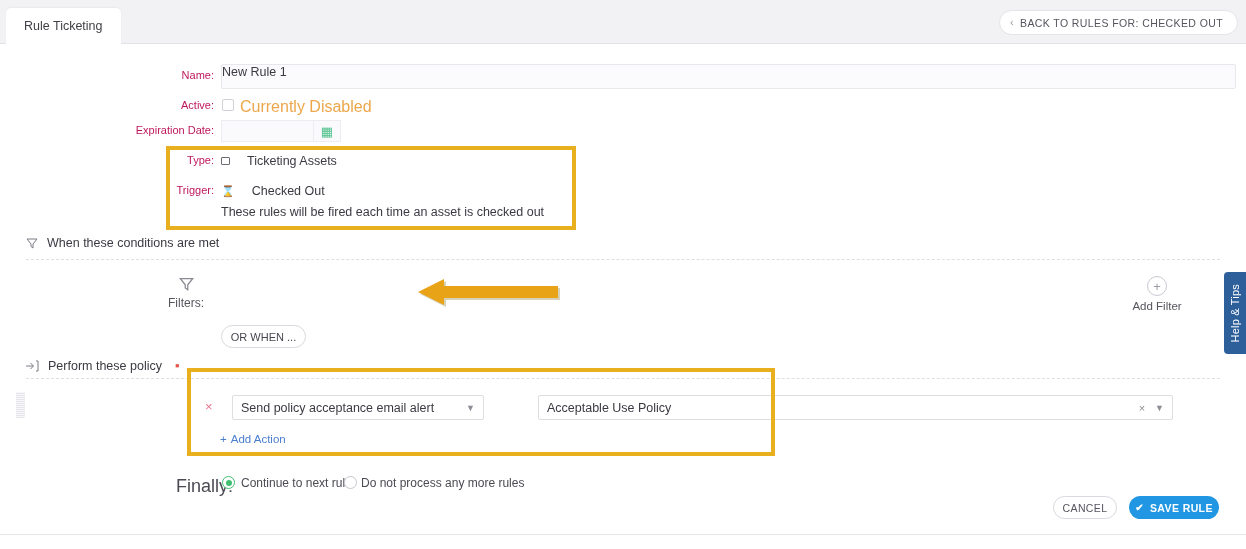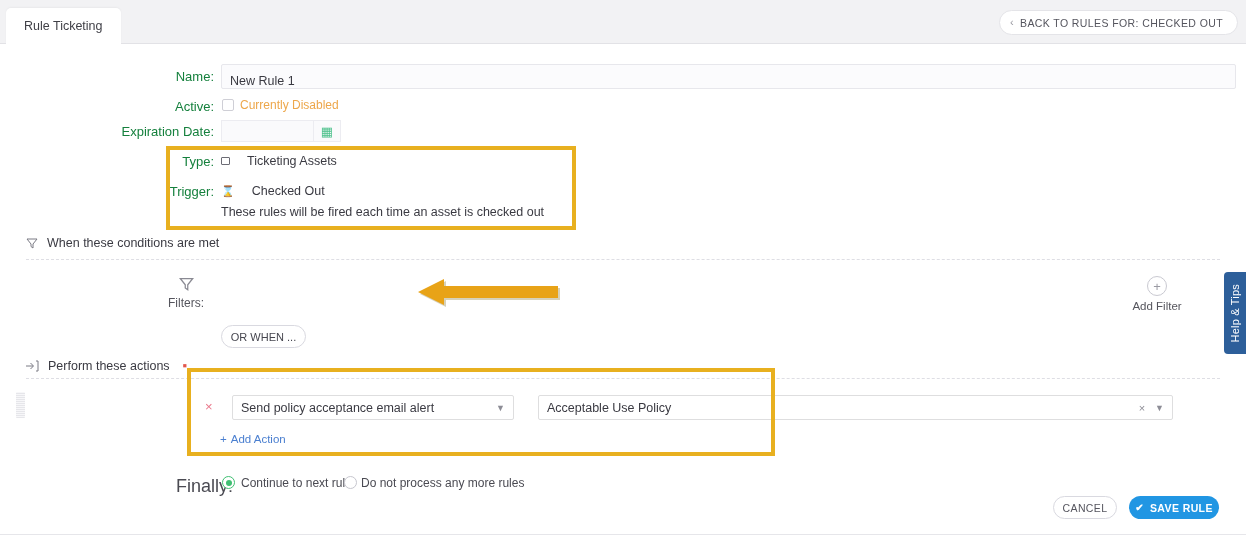--- a/index.html
+++ b/index.html
@@ -34,38 +34,38 @@
     border-radius: 13px;
     display: flex; align-items: center; gap: 6px;
     font-size: 10.5px; letter-spacing: .4px; color: #55555e;
     cursor: pointer;
   }
   .back-btn .chev { font-size: 11px; color: #9a9aa2; line-height: 1; }
 
   
   .lbl {
     position: absolute;
-    font-size: 13px; color: #15803d;
+    font-size: 11px; color: #be185d;
     text-align: right;
   }
   .field-name {
     position: absolute; left: 221px; top: 64px; width: 1015px; height: 25px;
     background: #fbfbfd; border: 1px solid #e7e7ec; border-radius: 2px;
-    display: flex; align-items: flex-end; padding-left: 8px;
+    display: flex; align-items: flex-start; padding-left: 0;
     font-size: 12.5px; color: #3a3a42;
   }
   .cb {
     position: absolute; left: 222px; top: 99px;
     width: 12px; height: 12px;
     border: 1px solid #cfcfd6; border-radius: 2px; background: #fff;
     cursor: pointer;
   }
   .disabled-txt {
     position: absolute; left: 240px; top: 98px;
-    font-size: 12px; color: #eda74b;
+    font-size: 16px; color: #eda74b;
   }
   .date-input {
     position: absolute; left: 221px; top: 120px; width: 92px; height: 22px;
     background: #fafafc; border: 1px solid #ececf1; border-right: none;
   }
   .date-btn {
     position: absolute; left: 313px; top: 120px; width: 28px; height: 22px;
     background: #fafafc; border: 1px solid #ececf1;
     display: flex; align-items: center; justify-content: center;
     cursor: pointer;
@@ -168,21 +168,21 @@
   .drag-handle {
     position: absolute; left: 16px; top: 392px; width: 9px; height: 26px;
     background: repeating-linear-gradient(0deg,#e6e6ea 0 1px,#f7f7f9 1px 2px);
     border-radius: 1px; cursor: grab;
   }
   .x-del {
     position: absolute; left: 205px; top: 400px;
     font-size: 13px; color: #e9768a; line-height: 1; cursor: pointer;
   }
   .act-select {
-    position: absolute; left: 232px; top: 395px; width: 282px; height: 25px;
+    position: absolute; left: 232px; top: 395px; width: 252px; height: 25px;
     background: #fff; border: 1px solid #dededf; border-radius: 2px;
     display: flex; align-items: center; padding: 0 8px;
     font-size: 12.5px; color: #3a3a42; cursor: pointer;
   }
   .act-select .caret { margin-left: auto; color: #8d8d96; font-size: 9px; }
   .act-value {
     position: absolute; left: 538px; top: 395px; width: 635px; height: 25px;
     background: #fff; border: 1px solid #dededf; border-radius: 2px;
     display: flex; align-items: center; padding: 0 8px;
     font-size: 12.5px; color: #3a3a42; cursor: pointer;
@@ -319,21 +319,21 @@
     <span>Help &amp; Tips</span>
   </div>
 
   <div class="sec" style="top:358px;">
     <span class="ico">
       <svg width="13" height="12" viewBox="0 0 13 12">
         <path d="M0 6h7M4.5 3L7.5 6L4.5 9" fill="none" stroke="#7a7a84" stroke-width="1"></path>
         <path d="M10 1h2v10h-2" fill="none" stroke="#7a7a84" stroke-width="1"></path>
       </svg>
     </span>
-    <span>Perform these actions</span>
+    <span>Perform these policy</span>
     <span class="req-dot">▪</span>
   </div>
   <div class="divider" style="top:378px;"></div>
 
   <div class="drag-handle"></div>
 
   <div class="x-del">×</div>
 
   <div class="act-select">
     <span>Send policy acceptance email alert</span>

